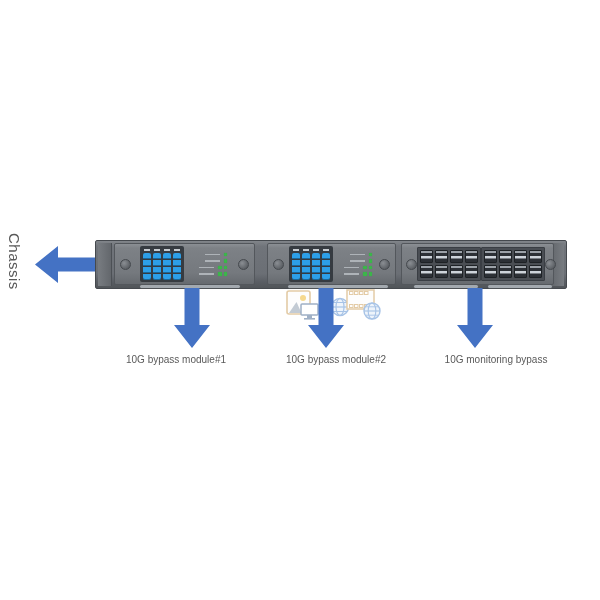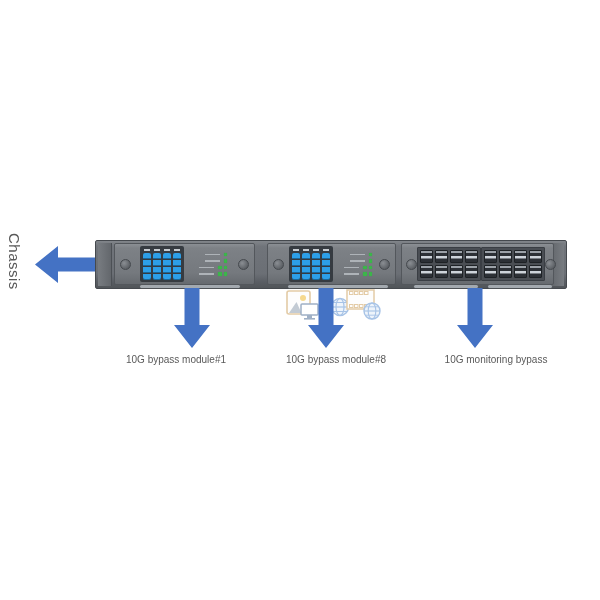--- a/index.html
+++ b/index.html
@@ -256,16 +256,16 @@
     <polygon points="10.5,0 25.5,0 25.5,37 36,37 18,60 0,37 10.5,37" fill="#4472C4"></polygon>
   </svg>
   <svg class="arrow-svg" style="left:308px;top:288px;" width="36" height="60" viewBox="0 0 36 60">
     <polygon points="10.5,0 25.5,0 25.5,37 36,37 18,60 0,37 10.5,37" fill="#4472C4"></polygon>
   </svg>
   <svg class="arrow-svg" style="left:457px;top:288px;" width="36" height="60" viewBox="0 0 36 60">
     <polygon points="10.5,0 25.5,0 25.5,37 36,37 18,60 0,37 10.5,37" fill="#4472C4"></polygon>
   </svg>
 
   <div class="caption" style="left:176px;">10G bypass module#1</div>
-  <div class="caption" style="left:336px;">10G bypass module#8</div>
+  <div class="caption" style="left:336px;">10G bypass module#2</div>
   <div class="caption" style="left:496px;">10G monitoring bypass</div>
 
 </div>
 
 </body></html>

